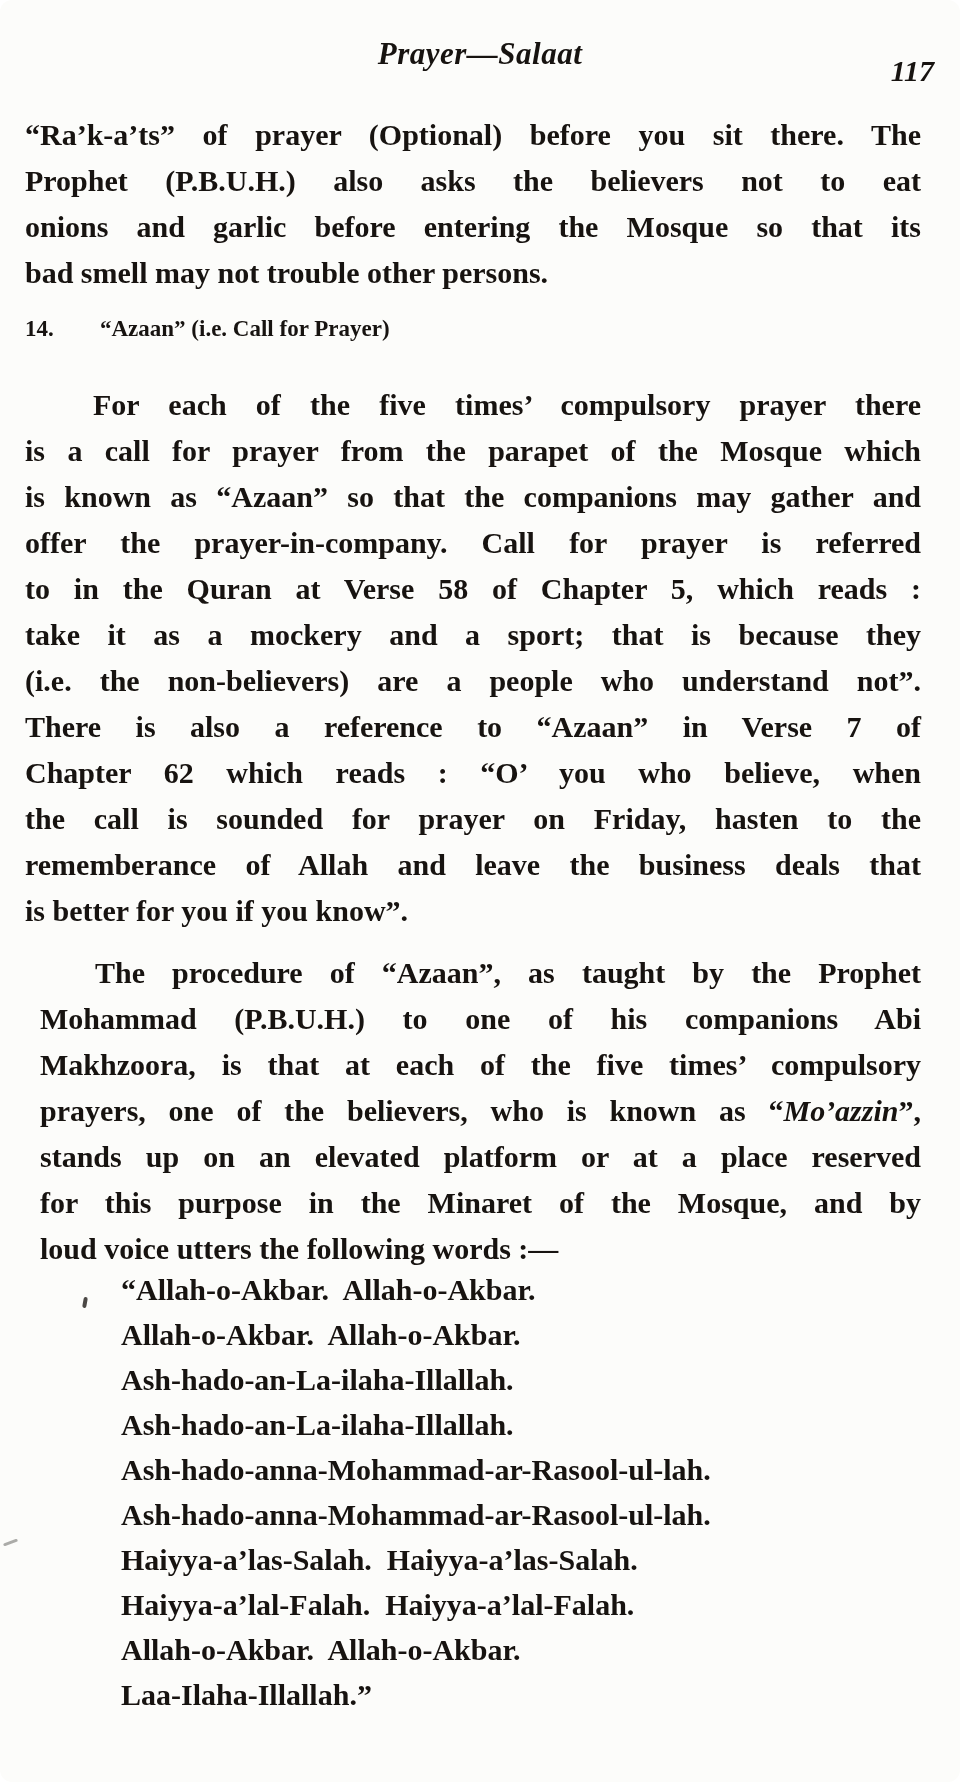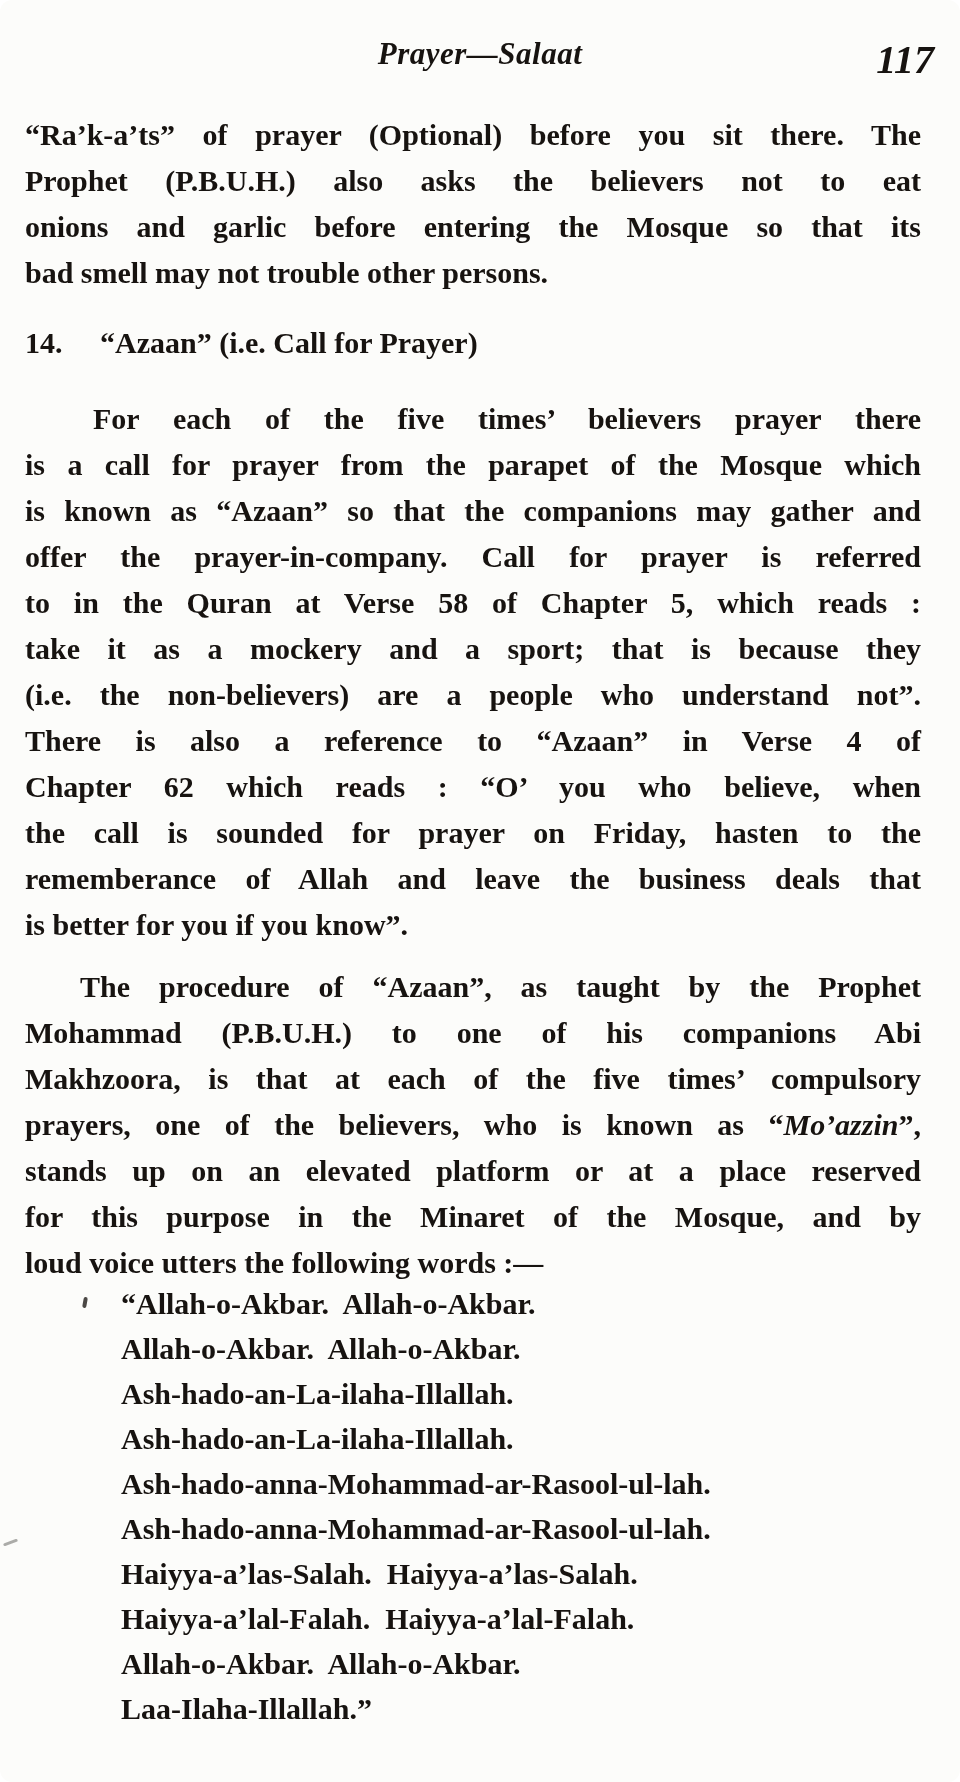--- a/index.html
+++ b/index.html
@@ -26,40 +26,40 @@
   .header-title {
     text-align: center;
     font-style: italic;
     font-size: 31px;
     line-height: 42px;
     letter-spacing: 0.5px;
   }
   .page-number {
     position: absolute;
     right: 26px;
-    top: 39px;
+    top: 50px;
     font-style: italic;
-    font-size: 40px;
+    font-size: 30px;
     line-height: 42px;
   }
   .content {
     padding: 0 39px 0 25px;
     font-size: 30px;
     line-height: 46px;
   }
   .para { margin: 0; }
   .p1 { margin-top: 37px; }
   .sec-heading {
-    margin-top: 24px;
-    font-size: 30px;
+    margin-top: 10px;
+    font-size: 23px;
     line-height: 46px;
   }
   .sec-num { display: inline-block; width: 75px; }
   .p2 { margin-top: 30px; }
-  .p3 { margin-top: 16px; }
+  .p3 { margin-top: 16px; margin-left: 15px; }
   .chant {
     margin-top: -5px;
     margin-left: 96px;
     line-height: 45px;
   }
   .jline {
     text-align: justify;
     text-align-last: justify;
   }
   .lline {
@@ -109,28 +109,28 @@
       <div class="jline">Prophet (P.B.U.H.) also asks the believers not to eat</div>
       <div class="jline">onions and garlic before entering the Mosque so that its</div>
       <div class="lline">bad smell may not trouble other persons.</div>
     </div>
 
     <div class="sec-heading">
       <span class="sec-num">14.</span><span>“Azaan” (i.e. Call for Prayer)</span>
     </div>
 
     <div class="para p2">
-      <div class="jline ind68">For each of the five times’ believers prayer there</div>
+      <div class="jline ind68">For each of the five times’ compulsory prayer there</div>
       <div class="jline">is a call for prayer from the parapet of the Mosque which</div>
       <div class="jline">is known as “Azaan” so that the companions may gather and</div>
       <div class="jline">offer the prayer-in-company.  Call for prayer is referred</div>
       <div class="jline">to in the Quran at Verse 58 of Chapter 5, which reads :</div>
       <div class="jline">take it as a mockery and a sport; that is because they</div>
       <div class="jline">(i.e. the non-believers) are a people who understand not”.</div>
-      <div class="jline">There is also a reference to “Azaan” in Verse 4 of</div>
+      <div class="jline">There is also a reference to “Azaan” in Verse 7 of</div>
       <div class="jline">Chapter 62 which reads : “O’ you who believe, when</div>
       <div class="jline">the call is sounded for prayer on Friday, hasten to the</div>
       <div class="jline">rememberance of Allah and leave the business deals that</div>
       <div class="lline">is better for you if you know”.</div>
     </div>
 
     <div class="para p3">
       <div class="jline ind55">The procedure of “Azaan”, as taught by the Prophet</div>
       <div class="jline">Mohammad (P.B.U.H.) to one of his companions Abi</div>
       <div class="jline">Makhzoora, is that at each of the five times’ compulsory</div>

